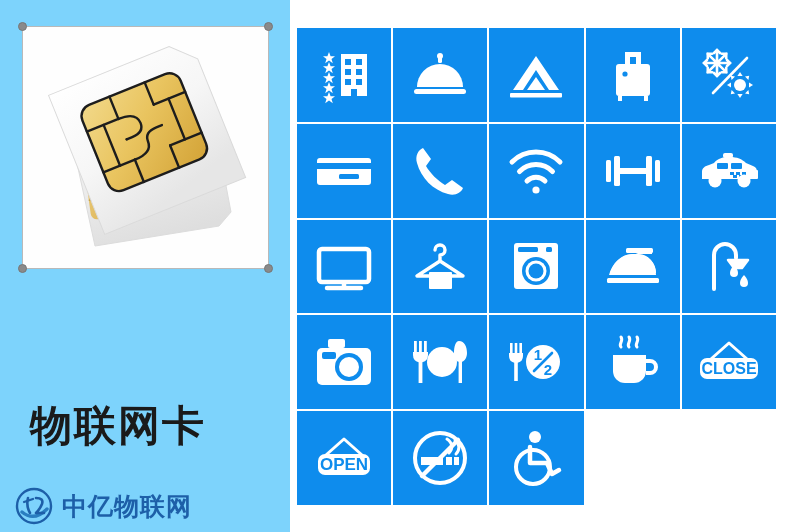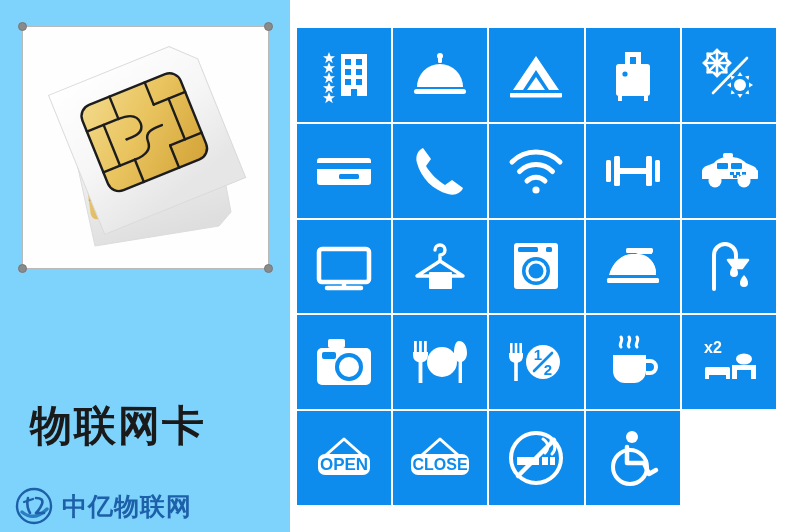--- a/index.html
+++ b/index.html
@@ -383,50 +383,38 @@
         <g fill="none" stroke="#fff" stroke-width="3" stroke-linecap="round">
           <path d="M19 16 C16 13 22 10 19 6"></path>
           <path d="M27 16 C24 13 30 10 27 6"></path>
           <path d="M35 16 C32 13 38 10 35 6"></path>
         </g>
         <path d="M11 24 h33 v16 a12 12 0 0 1 -12 12 h-9 a12 12 0 0 1 -12 -12 Z"></path>
         <path d="M44 28 h4 a8 8 0 0 1 0 16 h-4 v-4 h4 a4 4 0 0 0 0 -8 h-4 z"></path>
       </svg>
     </div>
 
-    <div class="tile" title="Double bed">
-      <svg width="62" height="62" viewBox="0 0 62 62" fill="#fff">
-        <text x="15" y="22" font-size="16" font-weight="700" text-anchor="middle" fill="#fff" font-family="Liberation Sans, sans-serif">x2</text>
-        <ellipse cx="46" cy="28" rx="8" ry="5.5"></ellipse>
-        <rect x="34" y="34" width="24" height="5"></rect>
-        <rect x="7" y="36" width="25" height="8" rx="1.5"></rect>
-        <rect x="34" y="34" width="5" height="14"></rect>
-        <rect x="53" y="34" width="5" height="14"></rect>
-        <rect x="7" y="42" width="4" height="6"></rect>
-        <rect x="28" y="42" width="4" height="6"></rect>
+
+    <div class="tile" title="Close">
+      <svg width="76" height="62" viewBox="0 0 76 62" fill="#fff">
+        <g fill="none" stroke="#fff" stroke-width="3" stroke-linejoin="round">
+          <path d="M20 28 L38 12 L56 28"></path>
+        </g>
+        <rect x="9" y="27" width="58" height="21" rx="7"></rect>
+        <text x="38" y="43" font-size="16" font-weight="700" text-anchor="middle" fill="#0e8ced" font-family="Liberation Sans, sans-serif">CLOSE</text>
       </svg>
     </div>
 
     <div class="tile" title="Open">
       <svg width="72" height="62" viewBox="0 0 72 62" fill="#fff">
         <g fill="none" stroke="#fff" stroke-width="3" stroke-linejoin="round">
           <path d="M18 28 L36 12 L54 28"></path>
         </g>
         <rect x="10" y="27" width="52" height="21" rx="7"></rect>
         <text x="36" y="43" font-size="17" font-weight="700" text-anchor="middle" fill="#0e8ced" font-family="Liberation Sans, sans-serif">OPEN</text>
-      </svg>
-    </div>
-
-    <div class="tile" title="Close">
-      <svg width="76" height="62" viewBox="0 0 76 62" fill="#fff">
-        <g fill="none" stroke="#fff" stroke-width="3" stroke-linejoin="round">
-          <path d="M20 28 L38 12 L56 28"></path>
-        </g>
-        <rect x="9" y="27" width="58" height="21" rx="7"></rect>
-        <text x="38" y="43" font-size="16" font-weight="700" text-anchor="middle" fill="#0e8ced" font-family="Liberation Sans, sans-serif">CLOSE</text>
       </svg>
     </div>
 
     <div class="tile" title="No smoking">
       <svg width="62" height="62" viewBox="0 0 62 62">
         <circle cx="31" cy="31" r="25" fill="none" stroke="#fff" stroke-width="4"></circle>
         <g fill="#fff">
           <rect x="12" y="30" width="22" height="8"></rect>
           <rect x="37" y="30" width="6" height="8"></rect>
           <rect x="45" y="30" width="5" height="8"></rect>

